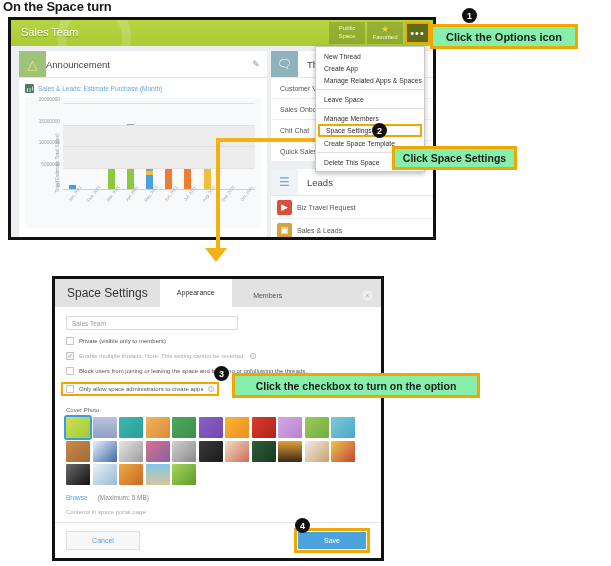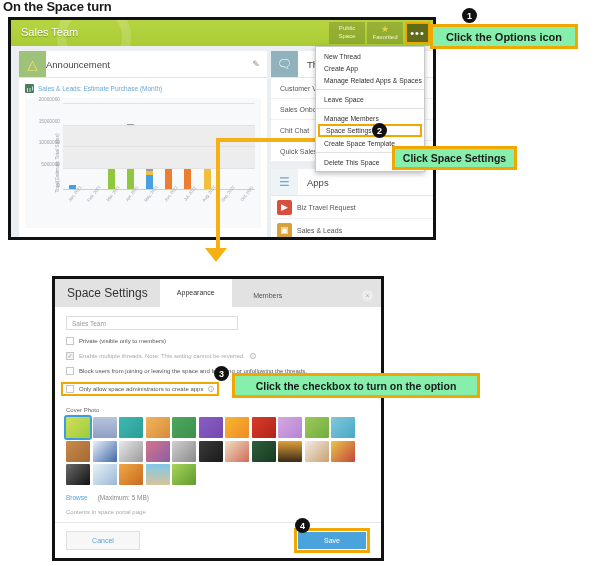--- a/index.html
+++ b/index.html
@@ -395,21 +395,21 @@
         <div class="list-item">Chit Chat</div>
         <div class="list-item">Quick Sales Report</div>
       </div>
 
     <div class="apps-gap"></div>
 
     <div class="panel-head">
       <div class="ph-icon ph-apps">
           <span class="glyph">☰</span>
         </div>
-      <div class="ph-title">Apps</div>
+      <div class="ph-title">Leads</div>
     </div>
     <div id="apps-list">
         <div class="app-item">
           <div class="app-ic" style="background: rgb(217, 79, 61);">▶</div>
           <span>Biz Travel Request</span>
         </div>
         <div class="app-item">
           <div class="app-ic" style="background: rgb(216, 161, 58);">▣</div>
           <span>Sales &amp; Leads</span>
         </div>

